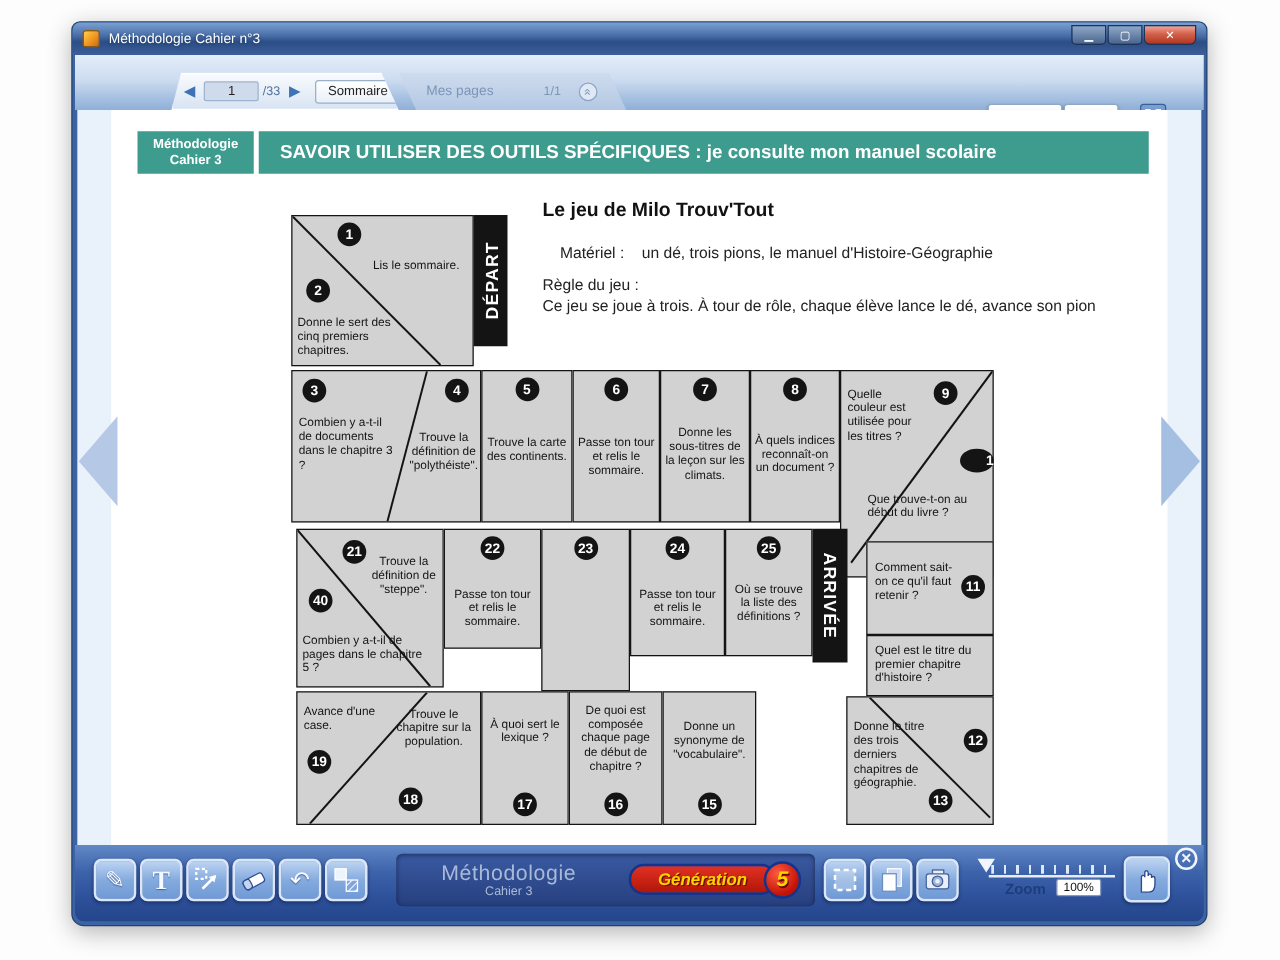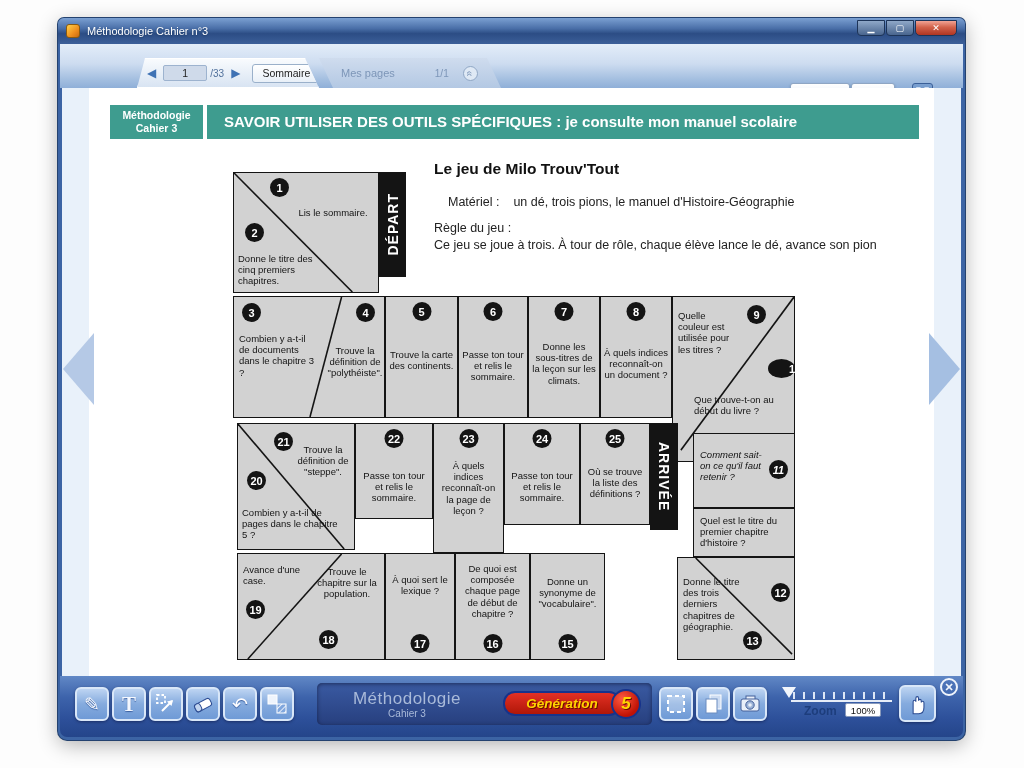--- a/index.html
+++ b/index.html
@@ -144,21 +144,21 @@
       <div class="intro-regle">Règle du jeu :</div>
       <div class="intro-l1">Ce jeu se joue à trois. À tour de rôle, chaque élève lance le dé, avance son pion</div>
 
       <div class="cell" style="left:171px;top:84px;width:146px;height:121px;">
         <svg class="diag" viewBox="0 0 146 121" preserveAspectRatio="none">
             <line x1="0" y1="0" x2="120" y2="121" stroke="#141414" stroke-width="1.6"></line>
           </svg>
         <div class="num" style="left:36px;top:5px;">1</div>
         <div class="ctext" style="left:56px;top:34px;width:86px;text-align:center;">Lis le sommaire.</div>
         <div class="num" style="left:11px;top:50px;">2</div>
-        <div class="ctext" style="left:4px;top:80px;width:92px;">Donne le titre des cinq premiers chapitres.</div>
+        <div class="ctext" style="left:4px;top:80px;width:92px;">Donne le sert des cinq premiers chapitres.</div>
       </div>
       <div class="vstrip" style="left:317px;top:84px;width:27px;height:105px;">
         <span class="vert-up">DÉPART</span>
       </div>
 
       <div class="cell" style="left:171px;top:208px;width:152px;height:122px;">
         <svg class="diag" viewBox="0 0 152 122" preserveAspectRatio="none">
             <line x1="109" y1="0" x2="77" y2="122" stroke="#141414" stroke-width="1.6"></line>
           </svg>
         <div class="num" style="left:8px;top:6px;">3</div>
@@ -186,21 +186,21 @@
       <div class="cell" style="left:610px;top:208px;width:123px;height:166px;">
         <svg class="diag" viewBox="0 0 123 137" preserveAspectRatio="none">
             <line x1="8" y1="128" x2="123" y2="0" stroke="#141414" stroke-width="1.6"></line>
           </svg>
         <div class="ctext" style="left:5px;top:13px;width:60px;">Quelle couleur est utilisée pour les titres ?</div>
         <div class="num" style="left:74px;top:8px;">9</div>
         <div class="num" style="left:95px;top:62px;padding-left:27px;">10</div>
         <div class="ctext" style="left:21px;top:97px;width:98px;">Que trouve-t-on au début du livre ?</div>
       </div>
 
-      <div class="cell" style="left:631px;top:345px;width:102px;height:75px;font-style:italic;">
+      <div class="cell" style="left:631px;top:345px;width:102px;height:75px;">
         <div class="ctext" style="left:6px;top:15px;width:66px;">Comment sait-on ce qu'il faut retenir ?</div>
         <div class="num" style="right:6px;top:26px;">11</div>
       </div>
       <div class="cell" style="left:631px;top:420px;width:102px;height:49px;">
         <div class="ctext" style="left:6px;top:6px;width:92px;">Quel est le titre du premier chapitre d'histoire ?</div>
       </div>
 
       <div class="cell" style="left:615px;top:469px;width:118px;height:103px;">
         <svg class="diag" viewBox="0 0 118 103" preserveAspectRatio="none">
             <line x1="18" y1="0" x2="116" y2="98" stroke="#141414" stroke-width="1.6"></line>
@@ -209,30 +209,29 @@
         <div class="num" style="left:93px;top:25px;">12</div>
         <div class="num" style="left:65px;top:73px;">13</div>
       </div>
 
       <div class="cell" style="left:175px;top:335px;width:118px;height:127px;">
         <svg class="diag" viewBox="0 0 118 127" preserveAspectRatio="none">
             <line x1="0" y1="0" x2="108" y2="127" stroke="#141414" stroke-width="1.6"></line>
           </svg>
         <div class="num" style="left:36px;top:8px;">21</div>
         <div class="ctext" style="left:56px;top:20px;width:58px;text-align:center;">Trouve la définition de "steppe".</div>
-        <div class="num" style="left:9px;top:47px;">20</div>
+        <div class="num" style="left:9px;top:47px;">40</div>
         <div class="ctext" style="left:4px;top:83px;width:100px;">Combien y a-t-il de pages dans le chapitre 5 ?</div>
       </div>
       <div class="cell" style="left:293px;top:335px;width:78px;height:96px;">
         <div class="num numtop">22</div>
         <div class="ctext stdtext" style="top:46px;">Passe ton tour et relis le sommaire.</div>
       </div>
       <div class="cell" style="left:371px;top:335px;width:71px;height:130px;">
         <div class="num numtop">23</div>
-        <div class="ctext stdtext" style="top:36px;">À quels indices reconnaît-on la page de leçon ?</div>
       </div>
       <div class="cell" style="left:442px;top:335px;width:76px;height:102px;">
         <div class="num numtop">24</div>
         <div class="ctext stdtext" style="top:46px;">Passe ton tour et relis le sommaire.</div>
       </div>
       <div class="cell" style="left:518px;top:335px;width:70px;height:102px;">
         <div class="num numtop">25</div>
         <div class="ctext stdtext" style="top:42px;">Où se trouve la liste des définitions ?</div>
       </div>
       <div class="vstrip" style="left:588px;top:335px;width:28px;height:107px;">

